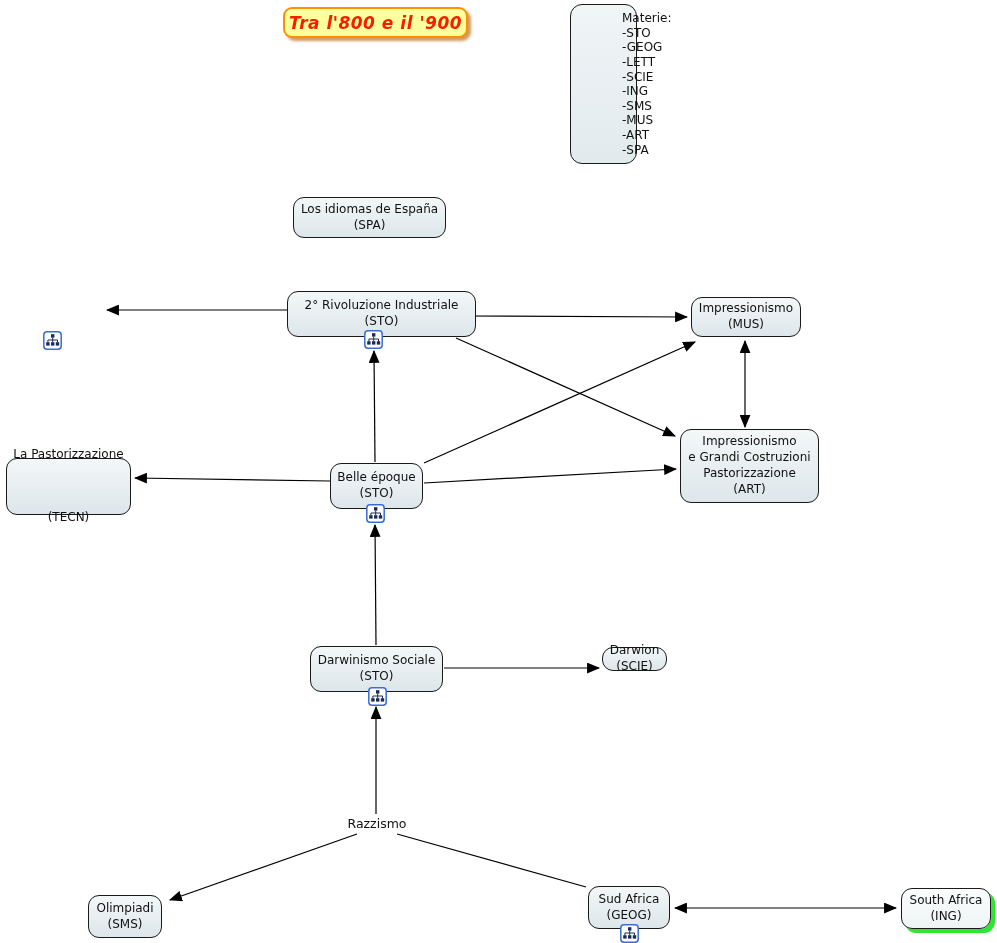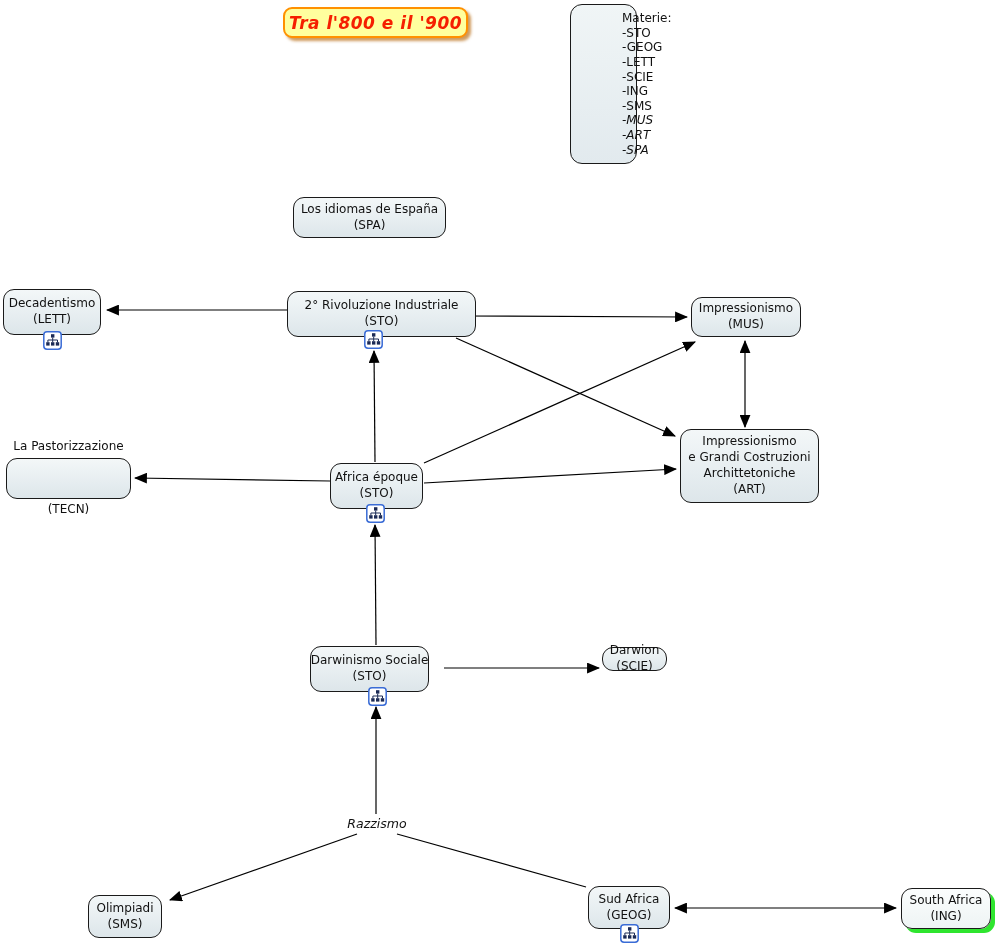--- a/index.html
+++ b/index.html
@@ -31,21 +31,21 @@
     letter-spacing:0.5px;z-index:2;
   }
   .legend{
     position:absolute;left:570px;top:4px;width:67px;min-height:152px;
     box-sizing:border-box;padding:6px 0 6px 8px;
     background:linear-gradient(180deg,#f0f5f6,#e2eaee);
     border:1px solid #1a1a1a;border-radius:12px;
     font-size:12px;line-height:1.22;z-index:2;
   }
   .legend div{white-space:nowrap;margin-left:43px;}
-  .legend .it{font-style:italic;}
+  .legend .it{}
   .sa-green{
     background:linear-gradient(180deg,#fbfdfd,#eef4f4);
     box-shadow:4px 4px 0 #2fe52f;
   }
 </style>
 </head>
 <body>
 
 <div id="canvas">
 
@@ -84,63 +84,59 @@
     <div class="it">-MUS</div>
     <div class="it">-ART</div>
     <div class="it">-SPA</div>
   </div>
 
   <div class="node" style="left:293px;top:197px;width:153px;height:41px;">
     <span>Los idiomas de España</span>
     <span>(SPA)</span>
   </div>
 
-  <div class="node" style="left:3px;top:289px;width:98px;height:46px;">
-    <span>Decadentismo</span>
-    <span>(LETT)</span>
-  </div>
 
   <div class="node" style="left:287px;top:291px;width:189px;height:46px;">
     <span>2° Rivoluzione Industriale</span>
     <span>(STO)</span>
   </div>
 
   <div class="node" style="left:691px;top:297px;width:110px;height:40px;">
     <span>Impressionismo</span>
     <span>(MUS)</span>
   </div>
 
-  <div class="node" style="left:6px;top:458px;width:125px;height:41px;gap:47px;">
+  <div class="node" style="left:6px;top:458px;width:125px;height:57px;gap:47px;">
     <span>La Pastorizzazione</span>
     <span>(TECN)</span>
   </div>
 
   <div class="node" style="left:330px;top:463px;width:93px;height:46px;">
-    <span>Africa époque</span>
+    <span>Belle époque</span>
     <span>(STO)</span>
   </div>
 
   <div class="node" style="left:680px;top:429px;width:139px;height:74px;">
     <span>Impressionismo</span>
     <span>e Grandi Costruzioni</span>
-    <span>Archittetoniche</span>
+    <span>Pastorizzazione</span>
     <span>(ART)</span>
   </div>
 
-  <div class="node" style="left:310px;top:646px;width:119px;height:46px;">
+  <div class="node" style="left:310px;top:646px;width:133px;height:46px;">
     <span>Darwinismo Sociale</span>
     <span>(STO)</span>
   </div>
 
   <div class="node" style="left:602px;top:647px;width:65px;height:24px;">
     <span>Darwion</span>
     <span>(SCIE)</span>
   </div>
 
-  <div class="plain-label" style="left:345px;top:816px;width:64px;font-style:italic;">Razzismo</div>
+  <div class="plain-label" style="left:345px;top:816px;width:64px;">Razzismo</div>
 
   <div class="node" style="left:88px;top:895px;width:74px;height:43px;">
     <span>Olimpiadi</span>
     <span>(SMS)</span>
   </div>
 
   <div class="node" style="left:588px;top:886px;width:82px;height:43px;">
     <span>Sud Africa</span>
     <span>(GEOG)</span>
   </div>

